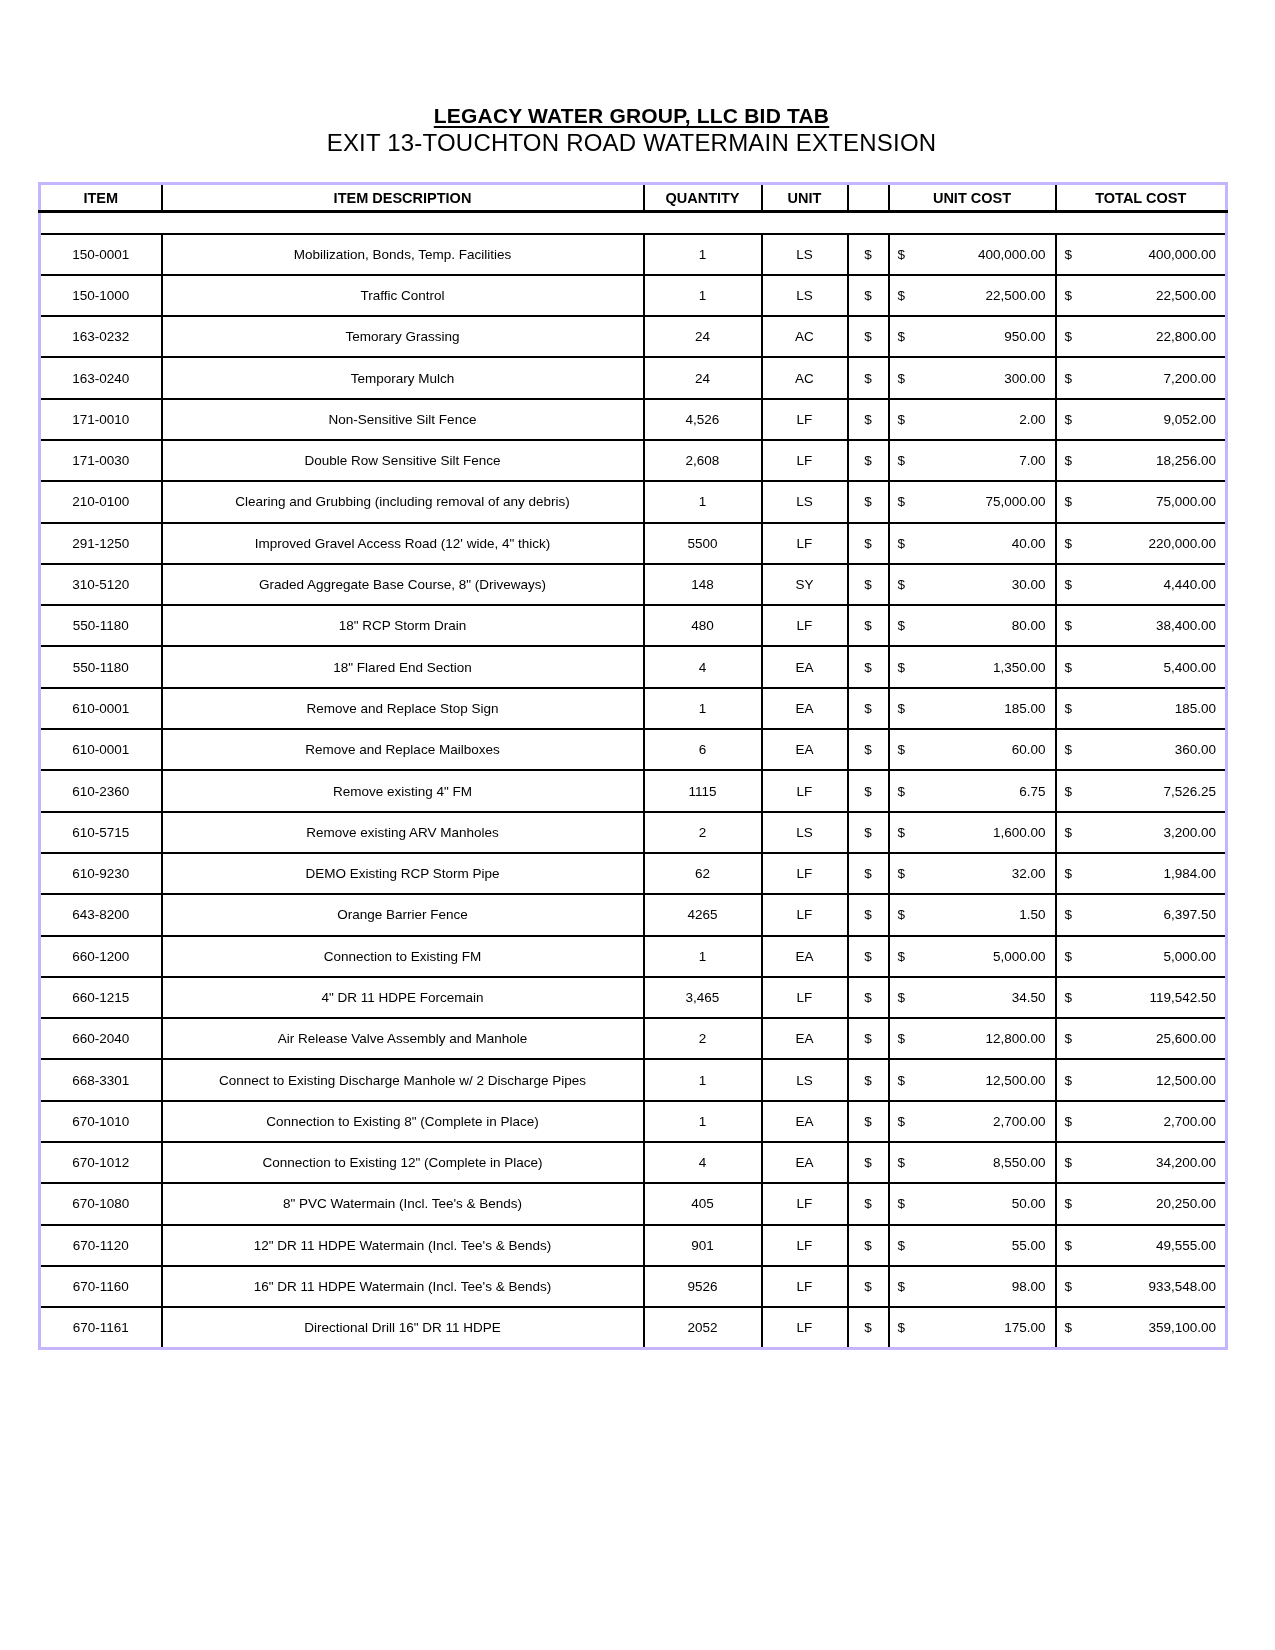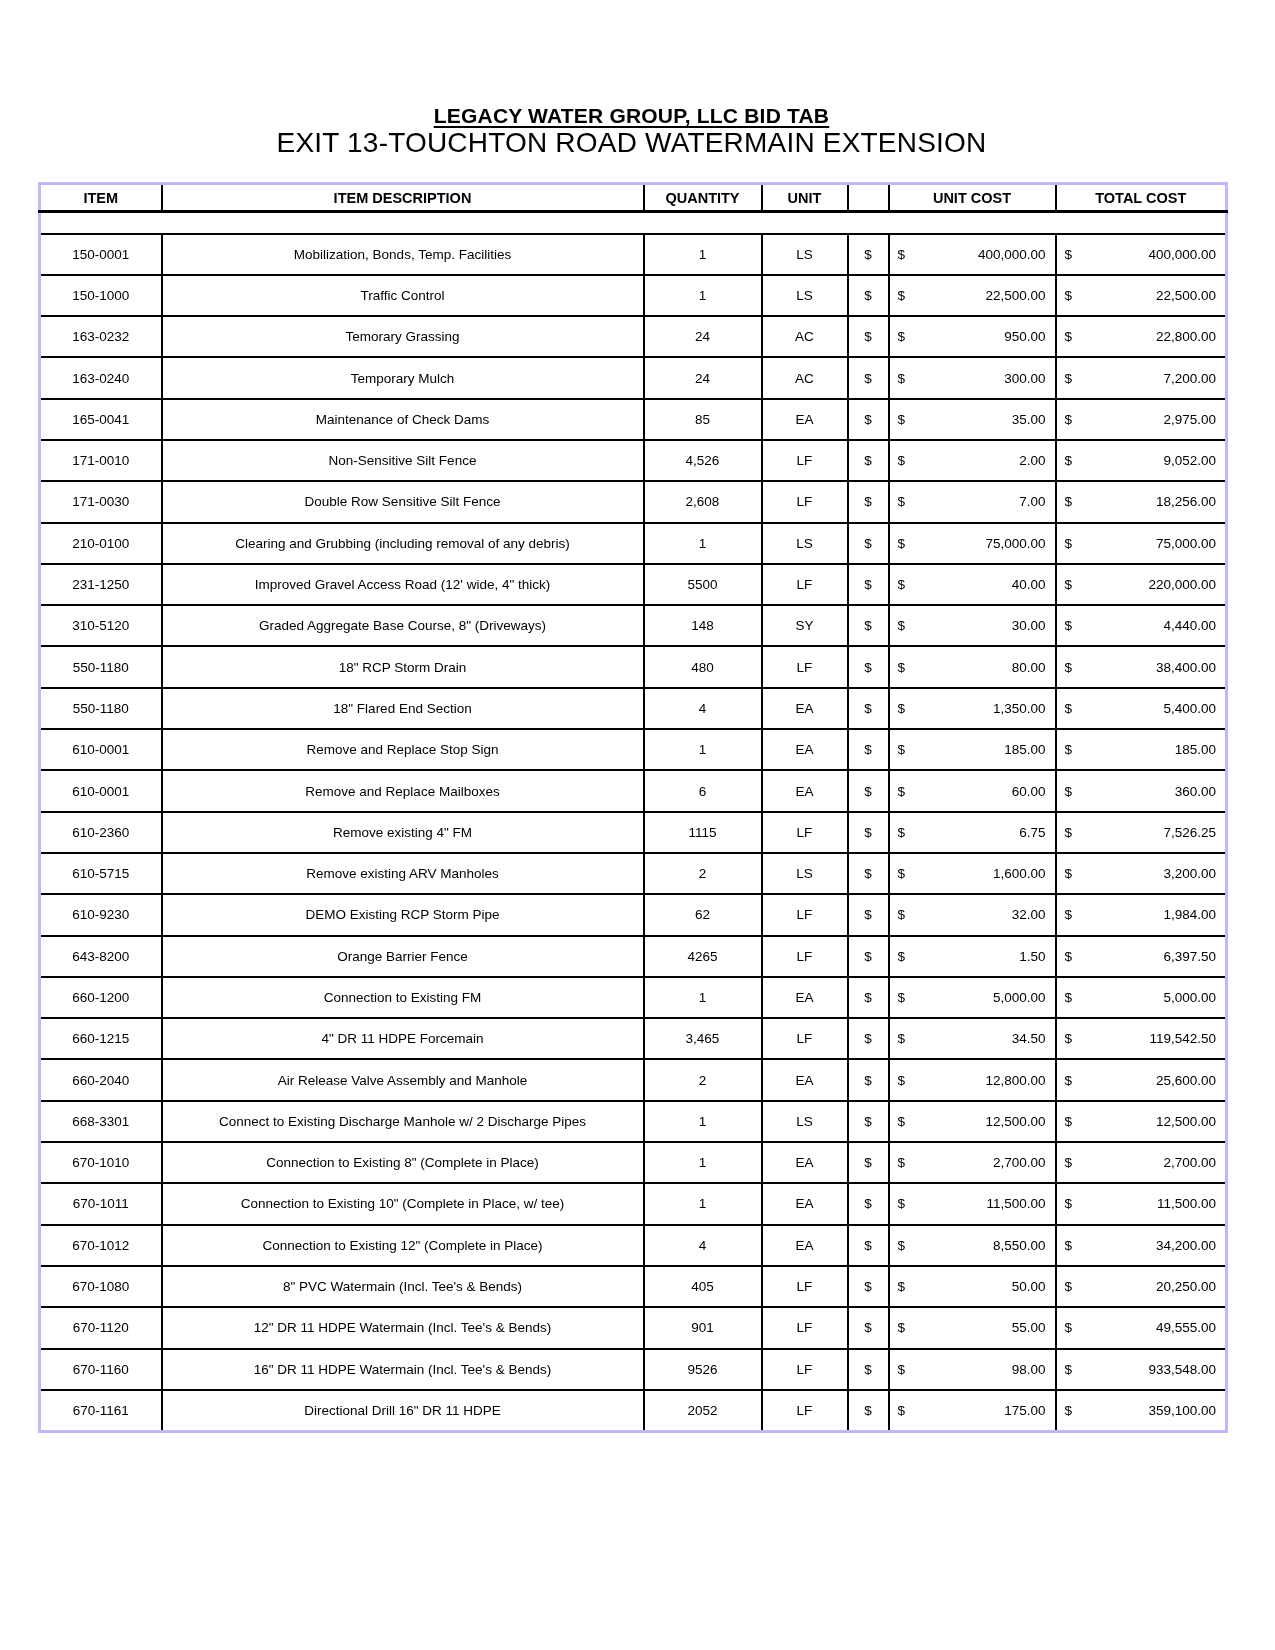--- a/index.html
+++ b/index.html
@@ -12,21 +12,21 @@
   }
   .page { width: 1275px; height: 1305px; padding-top: 102px; }
   .title-block { width: 1187px; margin-left: 38px; text-align: center; }
   .doc-title {
     font-size: 21px; font-weight: bold;
     text-decoration: underline;
     text-underline-offset: 3px;
     line-height: 27px;
     letter-spacing: 0.2px;
   }
-  .doc-subtitle { font-size: 28px; line-height: 28px; letter-spacing: 0.2px; }
+  .doc-subtitle { font-size: 24px; line-height: 28px; letter-spacing: 0.2px; }
   table.bid-table {
     margin-left: 38px; margin-top: 25px;
     border-collapse: collapse;
     table-layout: fixed;
     width: 1187px;
     border: 3px solid #c4b5fd;
   }
   .bid-table th, .bid-table td { border: 2px solid #000; overflow: hidden; }
   tr.header-row th {
     height: 28px;
@@ -153,39 +153,20 @@
             </div>
           </td>
           <td class="td-money">
             <div class="money-wrap">
               <span>$</span>
               <span>7,200.00</span>
             </div>
           </td>
         </tr>
         <tr class="data-row">
-          <td class="td-item">165-0041</td>
-          <td class="td-desc">Maintenance of Check Dams</td>
-          <td class="td-qty">85</td>
-          <td class="td-unit">EA</td>
-          <td class="td-cur">$</td>
-          <td class="td-money">
-            <div class="money-wrap">
-              <span>$</span>
-              <span>35.00</span>
-            </div>
-          </td>
-          <td class="td-money">
-            <div class="money-wrap">
-              <span>$</span>
-              <span>2,975.00</span>
-            </div>
-          </td>
-        </tr>
-        <tr class="data-row">
           <td class="td-item">171-0010</td>
           <td class="td-desc">Non-Sensitive Silt Fence</td>
           <td class="td-qty">4,526</td>
           <td class="td-unit">LF</td>
           <td class="td-cur">$</td>
           <td class="td-money">
             <div class="money-wrap">
               <span>$</span>
               <span>2.00</span>
             </div>
@@ -229,21 +210,21 @@
             </div>
           </td>
           <td class="td-money">
             <div class="money-wrap">
               <span>$</span>
               <span>75,000.00</span>
             </div>
           </td>
         </tr>
         <tr class="data-row">
-          <td class="td-item">231-1250</td>
+          <td class="td-item">291-1250</td>
           <td class="td-desc">Improved Gravel Access Road (12' wide, 4" thick)</td>
           <td class="td-qty">5500</td>
           <td class="td-unit">LF</td>
           <td class="td-cur">$</td>
           <td class="td-money">
             <div class="money-wrap">
               <span>$</span>
               <span>40.00</span>
             </div>
           </td>
@@ -510,39 +491,20 @@
           <td class="td-money">
             <div class="money-wrap">
               <span>$</span>
               <span>2,700.00</span>
             </div>
           </td>
           <td class="td-money">
             <div class="money-wrap">
               <span>$</span>
               <span>2,700.00</span>
-            </div>
-          </td>
-        </tr>
-        <tr class="data-row">
-          <td class="td-item">670-1011</td>
-          <td class="td-desc">Connection to Existing 10" (Complete in Place, w/ tee)</td>
-          <td class="td-qty">1</td>
-          <td class="td-unit">EA</td>
-          <td class="td-cur">$</td>
-          <td class="td-money">
-            <div class="money-wrap">
-              <span>$</span>
-              <span>11,500.00</span>
-            </div>
-          </td>
-          <td class="td-money">
-            <div class="money-wrap">
-              <span>$</span>
-              <span>11,500.00</span>
             </div>
           </td>
         </tr>
         <tr class="data-row">
           <td class="td-item">670-1012</td>
           <td class="td-desc">Connection to Existing 12" (Complete in Place)</td>
           <td class="td-qty">4</td>
           <td class="td-unit">EA</td>
           <td class="td-cur">$</td>
           <td class="td-money">

